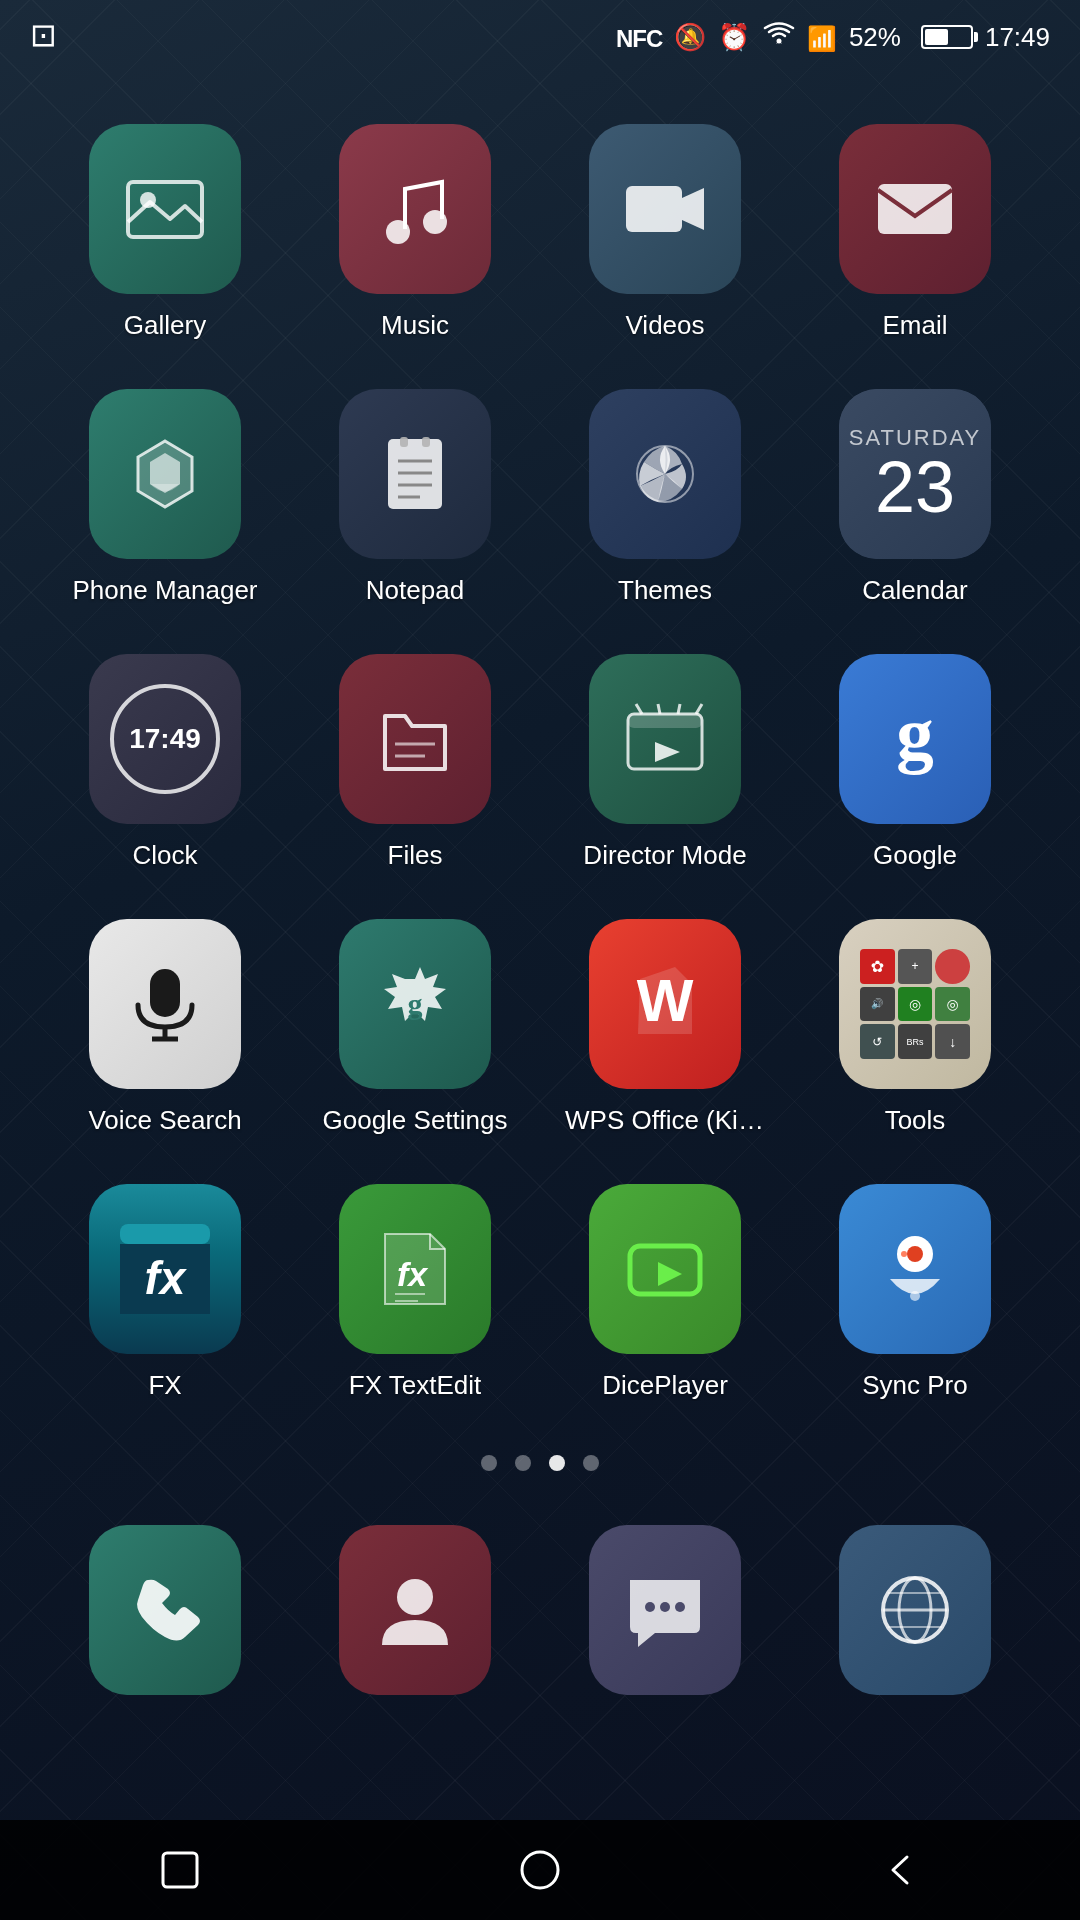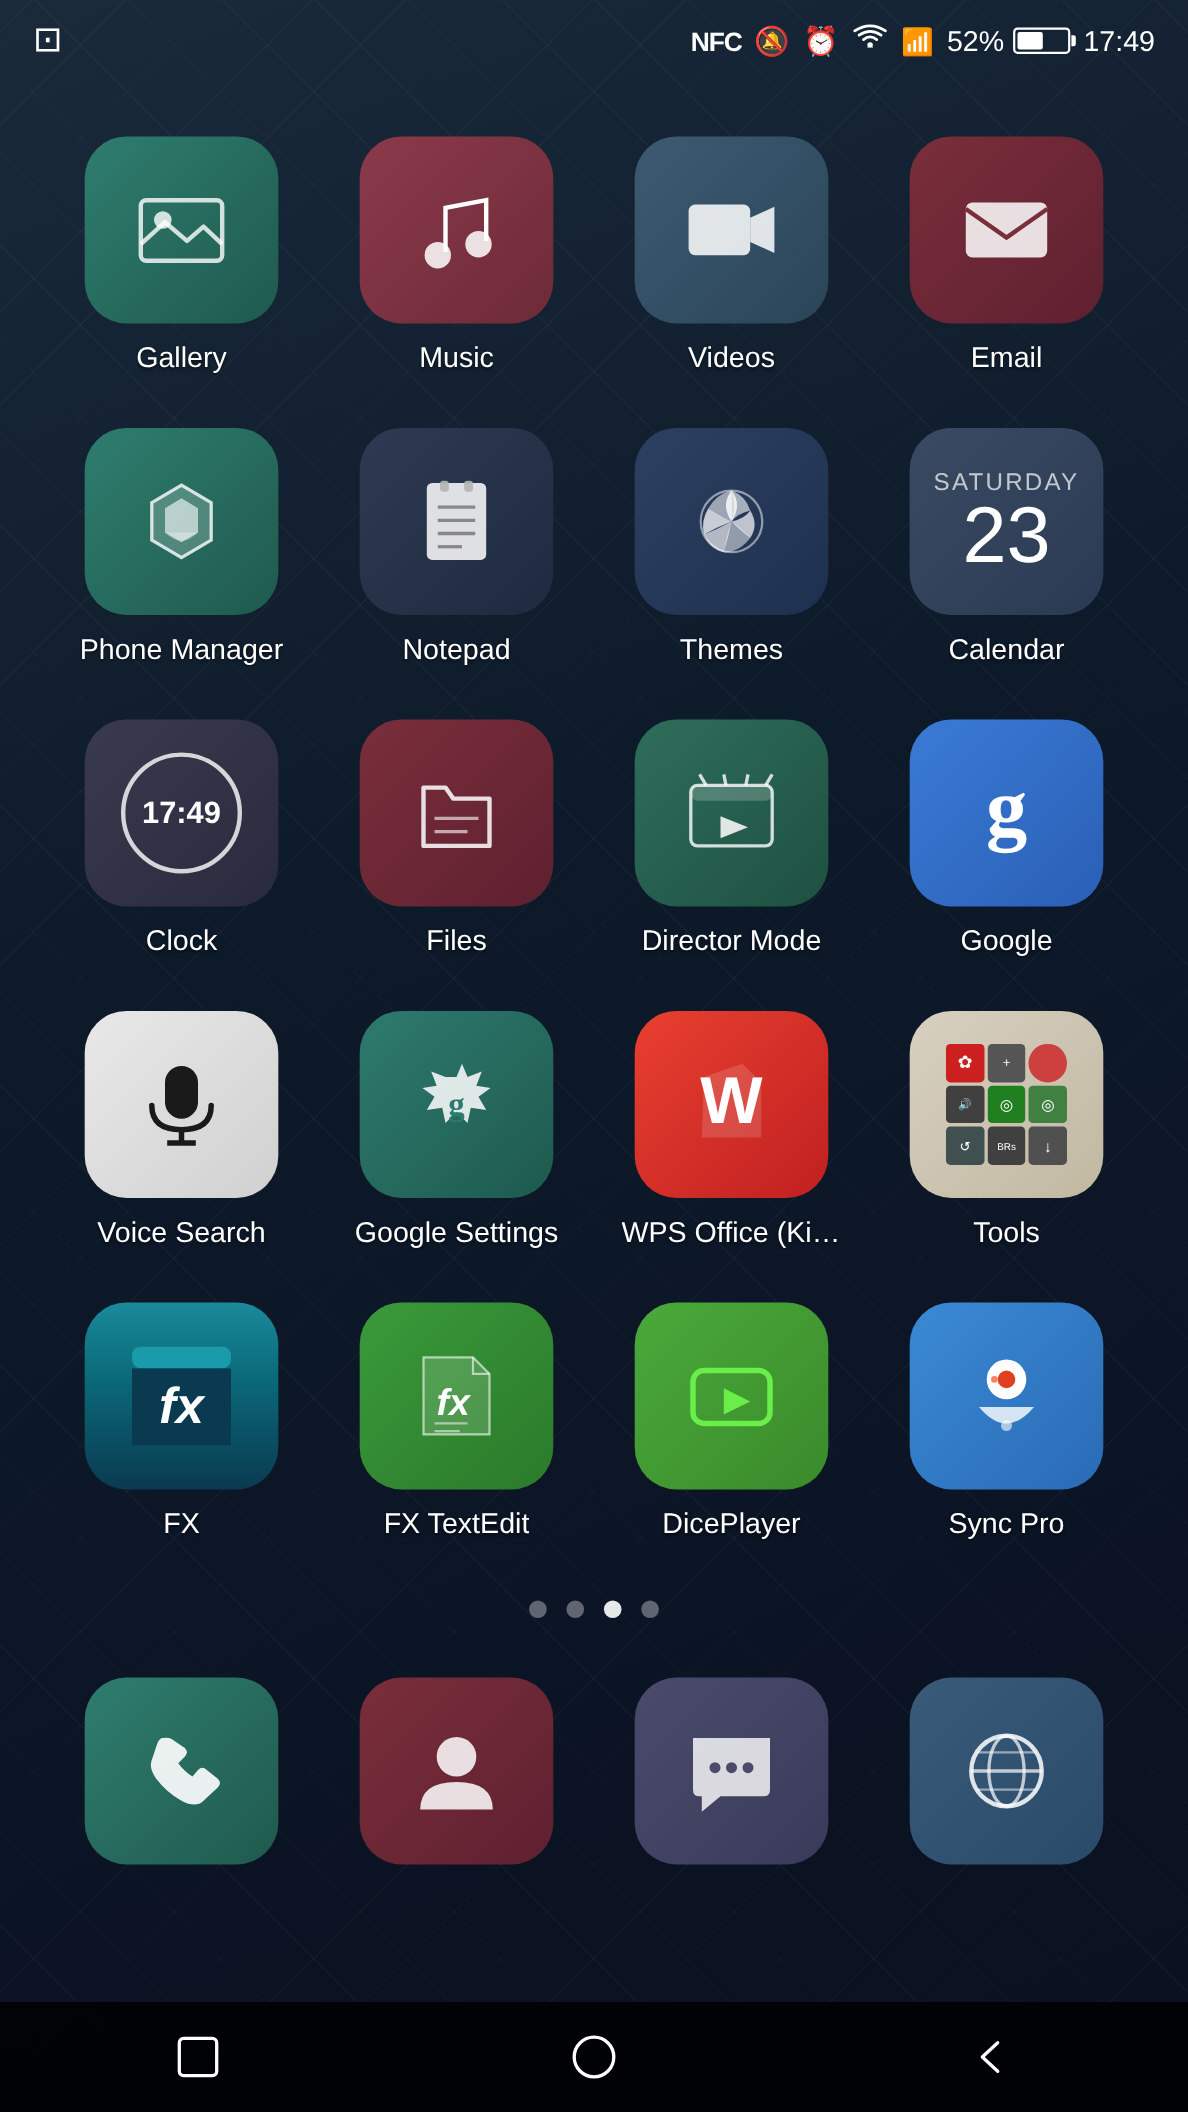--- a/index.html
+++ b/index.html
@@ -28,21 +28,21 @@
       height: 70px;
       display: flex;
       align-items: center;
       justify-content: space-between;
       padding: 0 30px;
       position: relative;
       z-index: 10;
     }
     .status-left { display: flex; align-items: center; gap: 10px; }
     .status-right { display: flex; align-items: flex-end; gap: 12px; font-size: 26px; font-weight: 500; }
-    .battery-container { display: flex; align-items: center; gap: 8px; }
+    .battery-container { display: flex; align-items: center; gap: 20px; }
     .battery-bar {
       width: 52px; height: 24px;
       border: 2px solid white;
       border-radius: 4px;
       position: relative;
       display: flex;
       align-items: center;
       padding: 2px;
     }
     .battery-bar::after {
@@ -68,21 +68,21 @@
       padding: 30px 40px 0;
     }
     .app-item {
       display: flex;
       flex-direction: column;
       align-items: center;
       padding: 24px 10px;
       cursor: pointer;
     }
     .app-icon {
-      width: 176px;
+      width: 152px;
       height: 170px;
       border-radius: 38px;
       display: flex;
       align-items: center;
       justify-content: center;
       margin-bottom: 16px;
       position: relative;
       overflow: hidden;
     }
     .app-label {

